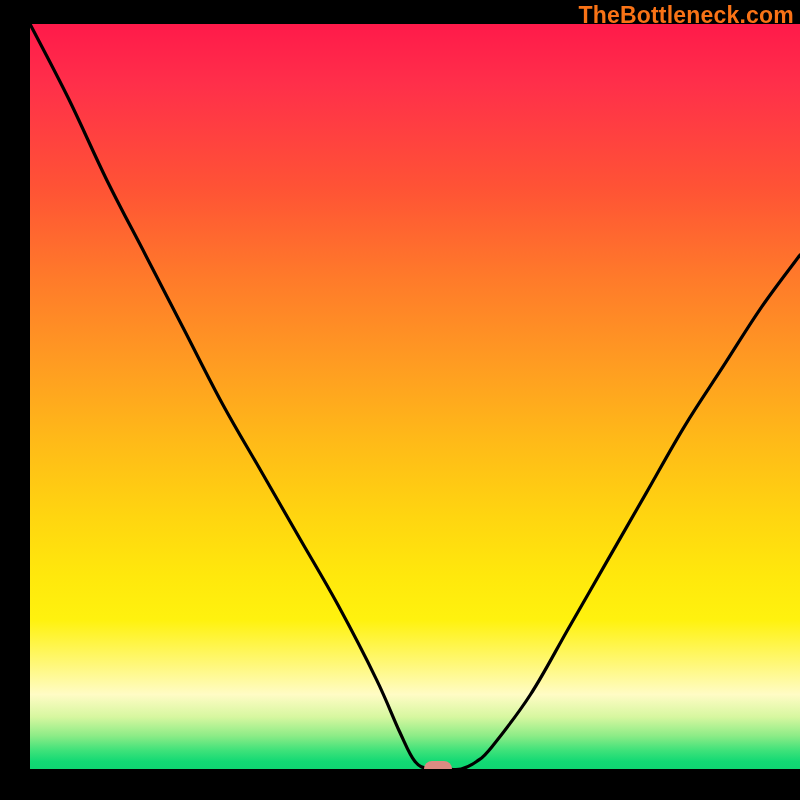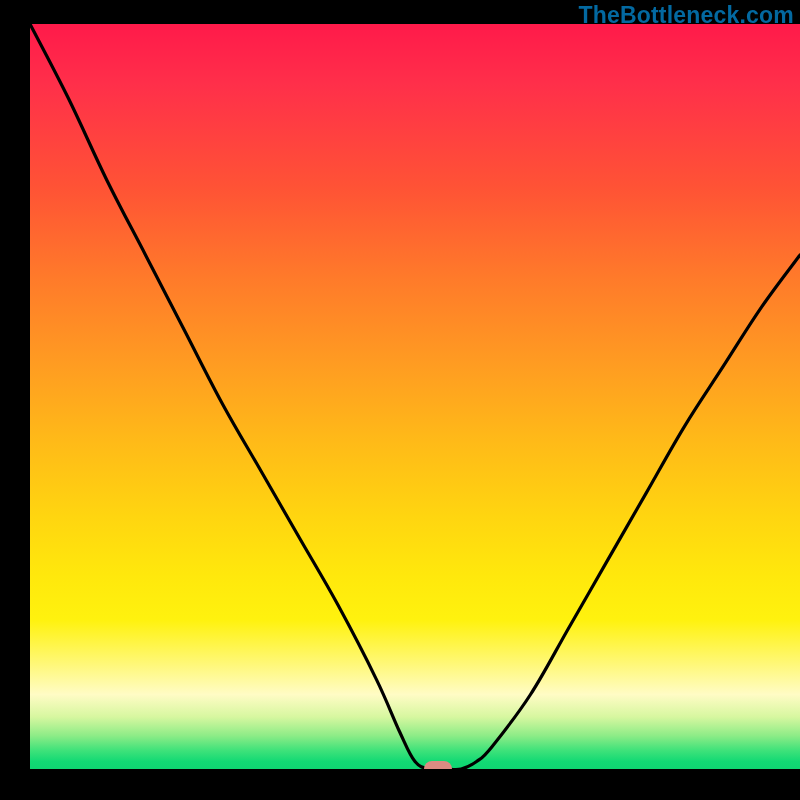--- a/index.html
+++ b/index.html
@@ -63,21 +63,21 @@
     position: absolute;
     left: 0;
     top: 0;
     width: 770px;
     height: 745px;
   }
   .watermark {
     position: absolute;
     top: 2px;
     right: 6px;
-    color: #0369a1;
+    color: #f97316;
     font-size: 23px;
     font-weight: 600;
     letter-spacing: 0.2px;
   }
   .marker {
     position: absolute;
     width: 28px;
     height: 16px;
     border-radius: 8px;
     background: #db8b82;

